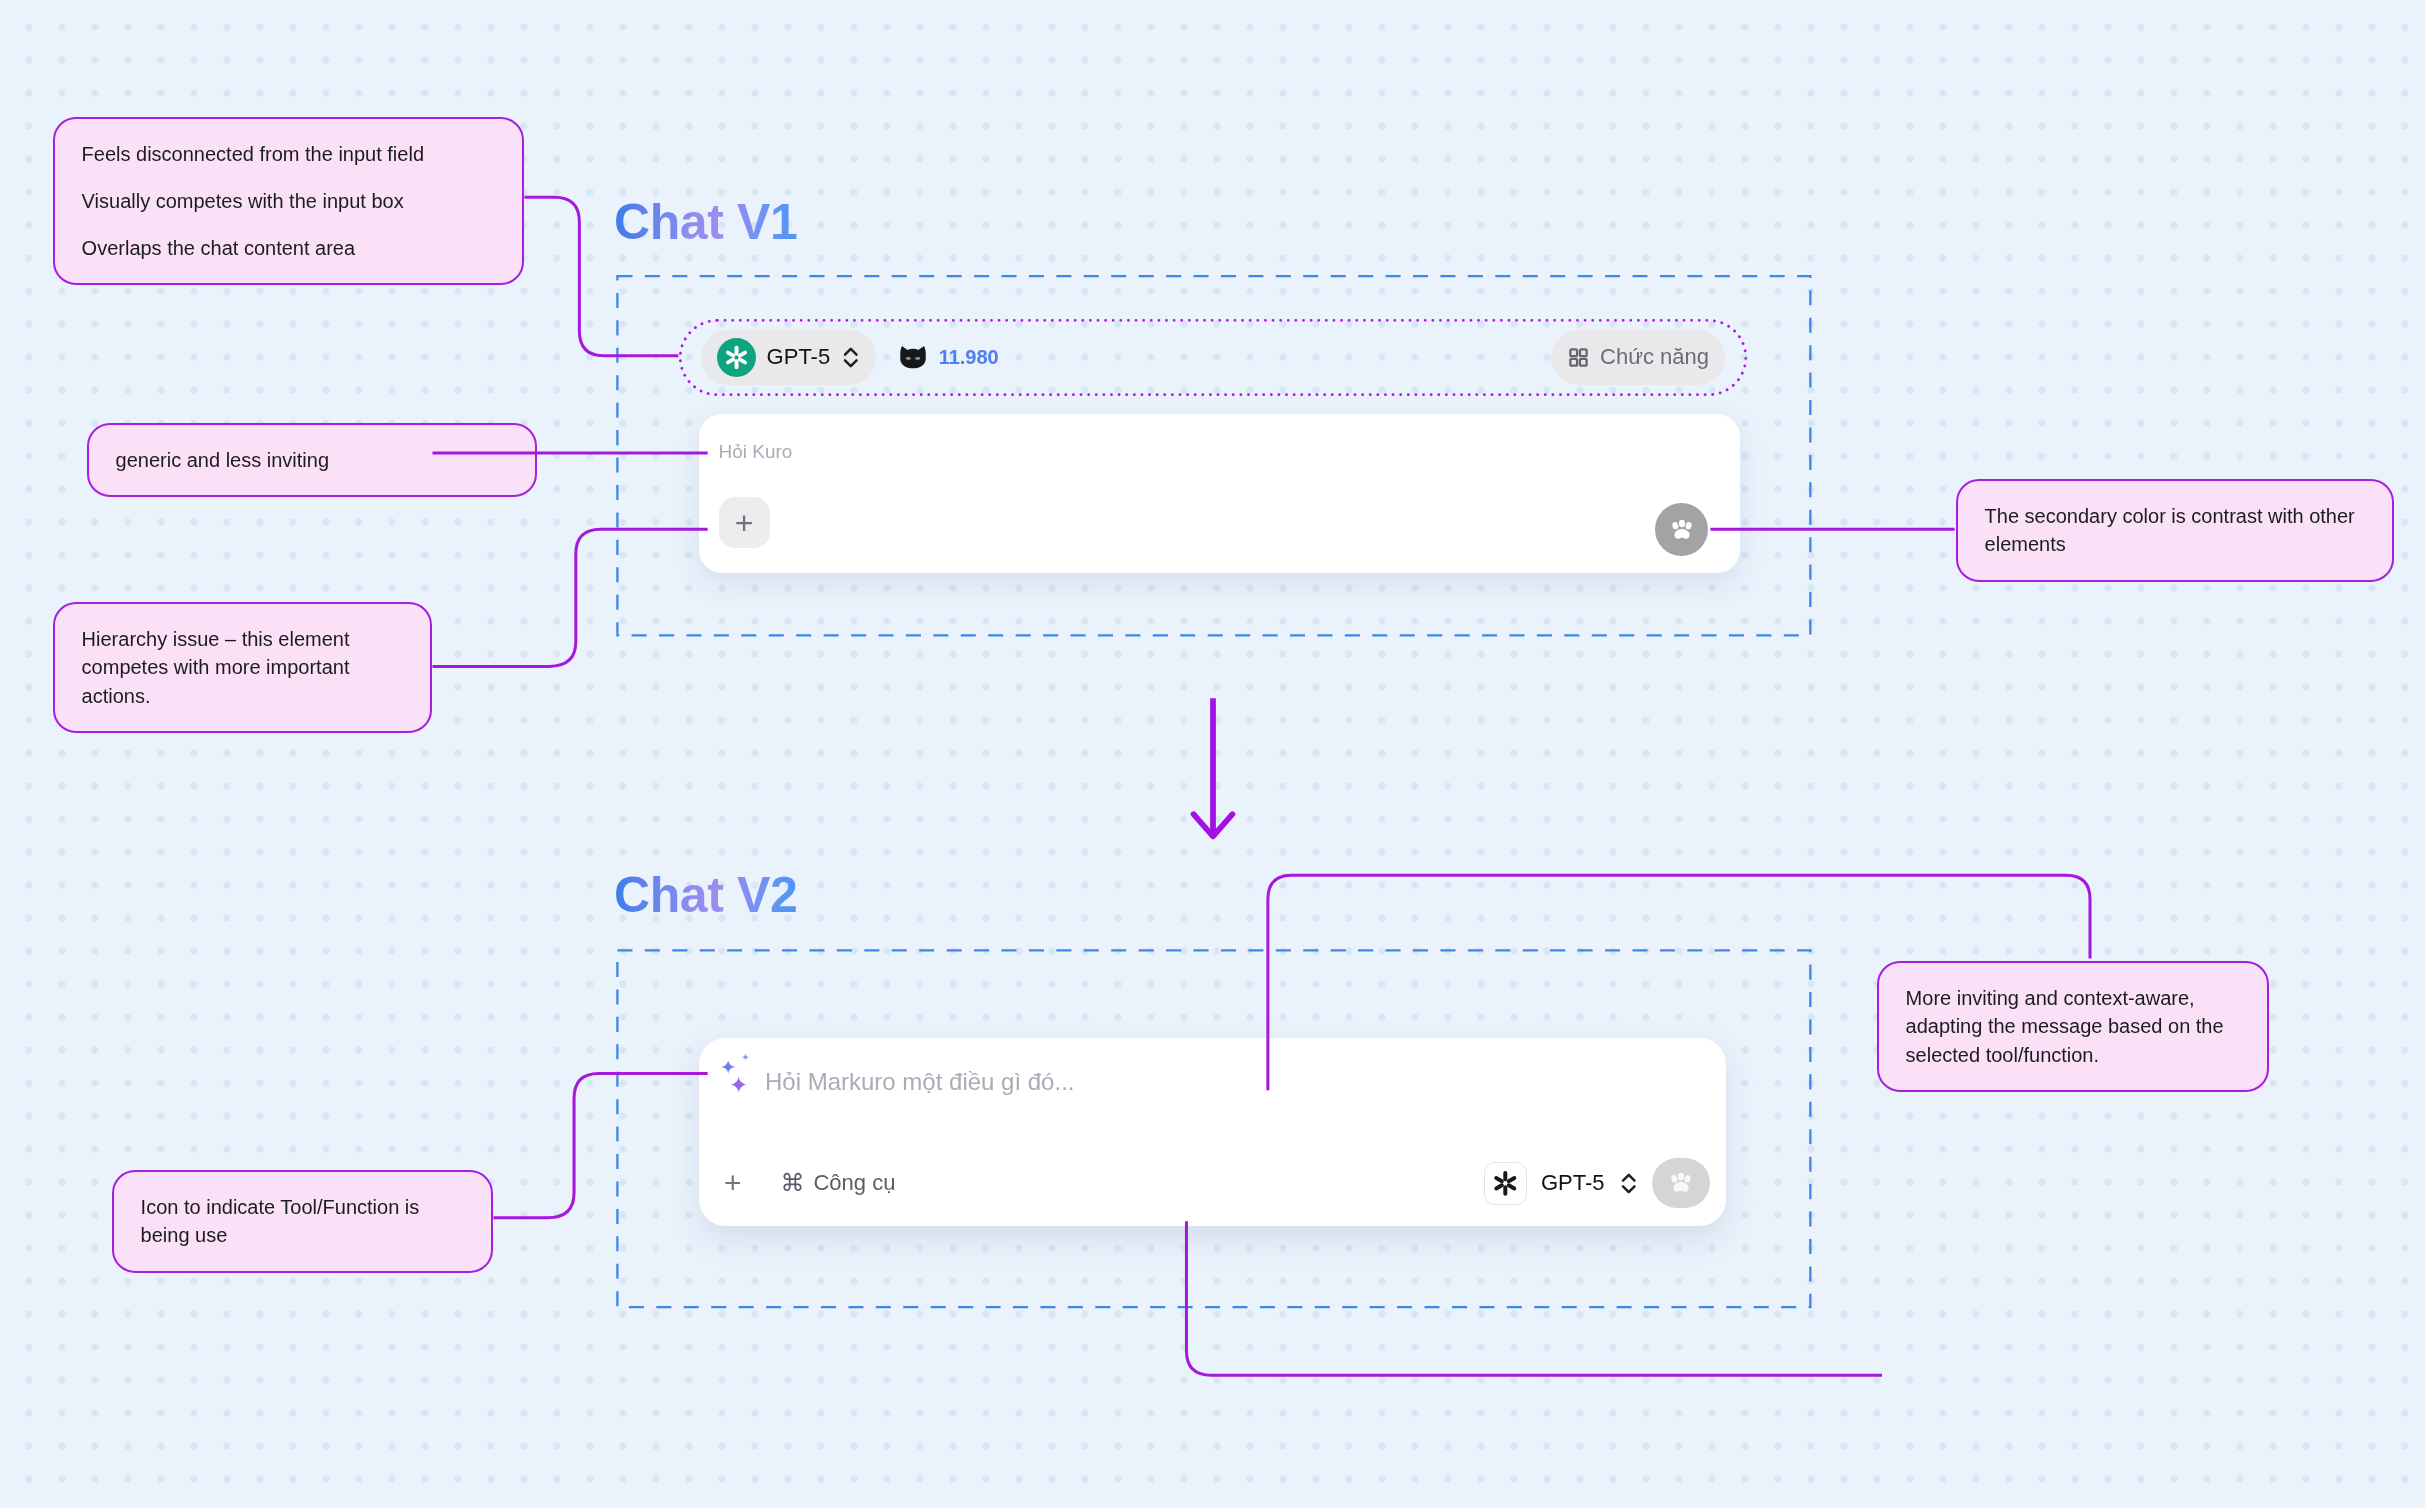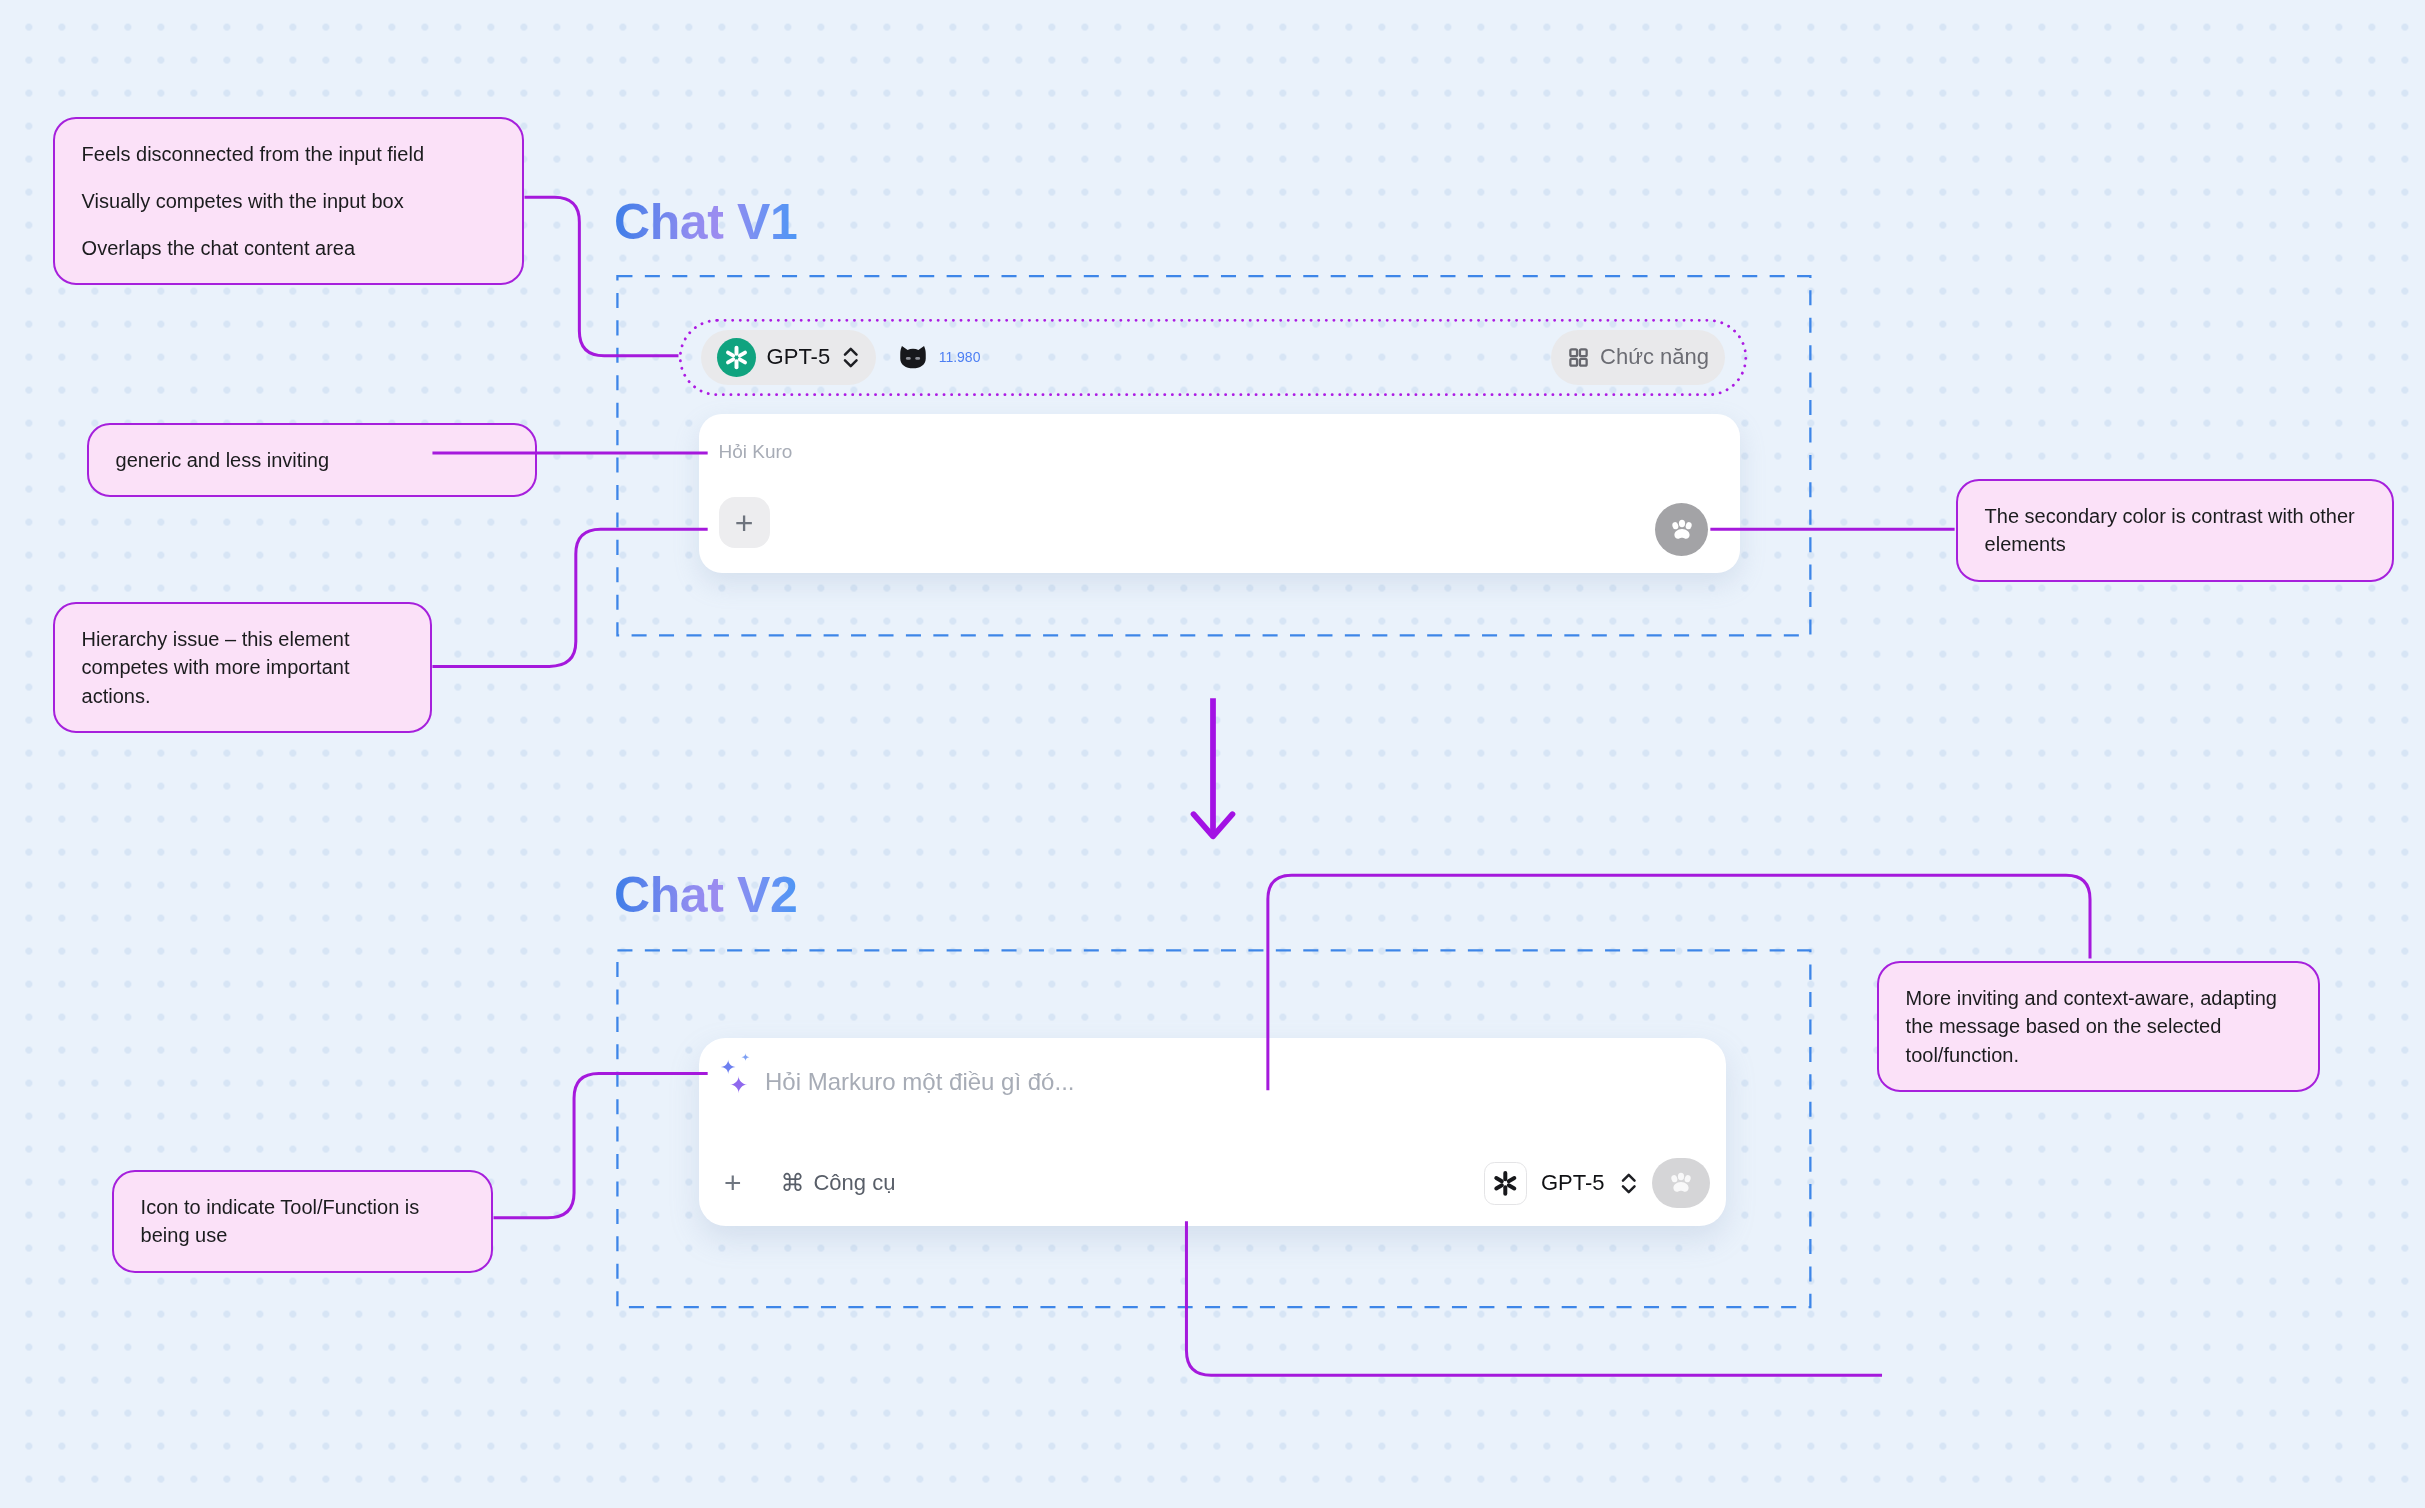--- a/index.html
+++ b/index.html
@@ -32,21 +32,21 @@
     box-sizing:border-box;display:flex;align-items:center;justify-content:space-between;
     padding:0 21px;
   }
   .pill{display:inline-flex;align-items:center;gap:10.6px;background:#E9E9EB;border-radius:884px;
     height:55px;padding:0 16px;}
   .model-label{font-size:22px;font-weight:500;color:#121317;}
   .openai-badge-green{width:39px;height:39px;border-radius:50%;background:#10A37F;
     display:flex;align-items:center;justify-content:center;}
   .left-group{display:flex;align-items:center;gap:19.5px;}
   .token-counter{display:flex;align-items:center;gap:8.9px;}
-  .token-count{font-size:14px;font-weight:400;color:#4D7FF3;}
+  .token-count{font-size:20px;font-weight:700;color:#4D7FF3;}
   .fn-label{font-size:22px;color:#6B6C73;}
   
   .input-v1{
     position:absolute;left:699px;top:414px;width:1041px;height:159px;z-index:1;
     background:#FFFFFF;border-radius:23px;box-shadow:0 10.6px 26.6px rgba(130,155,190,.20);
   }
   .placeholder{position:absolute;font-size:19px;color:#A7ACB6;}
   .add-btn-v1{
     position:absolute;left:19.5px;top:83px;width:51px;height:51px;border-radius:16px;
     background:#EDEDEF;color:#6E747E;font-size:32px;font-weight:400;
@@ -97,21 +97,21 @@
   </div>
 
   <div class="callout" style="left:53px;top:602px;width:379px;">
     <span>Hierarchy issue – this element competes with more important actions.</span>
   </div>
 
   <div class="callout" style="left:1956px;top:479px;width:438px;">
     <span>The secondary color is contrast with other elements</span>
   </div>
 
-  <div class="callout" style="left:1877px;top:961px;width:443px;">
+  <div class="callout" style="left:1877px;top:961px;width:392px;">
     <span>More inviting and context-aware, adapting the message based on the selected tool/function.</span>
   </div>
 
   <div class="callout" style="left:112px;top:1170px;width:381px;">
     <span>Icon to indicate Tool/Function is being use</span>
   </div>
 
 
   <div class="section-title" style="left:614px;top:193px;">Chat V1</div>
   <div class="section-title" style="left:614px;top:866px;">Chat V2</div>

